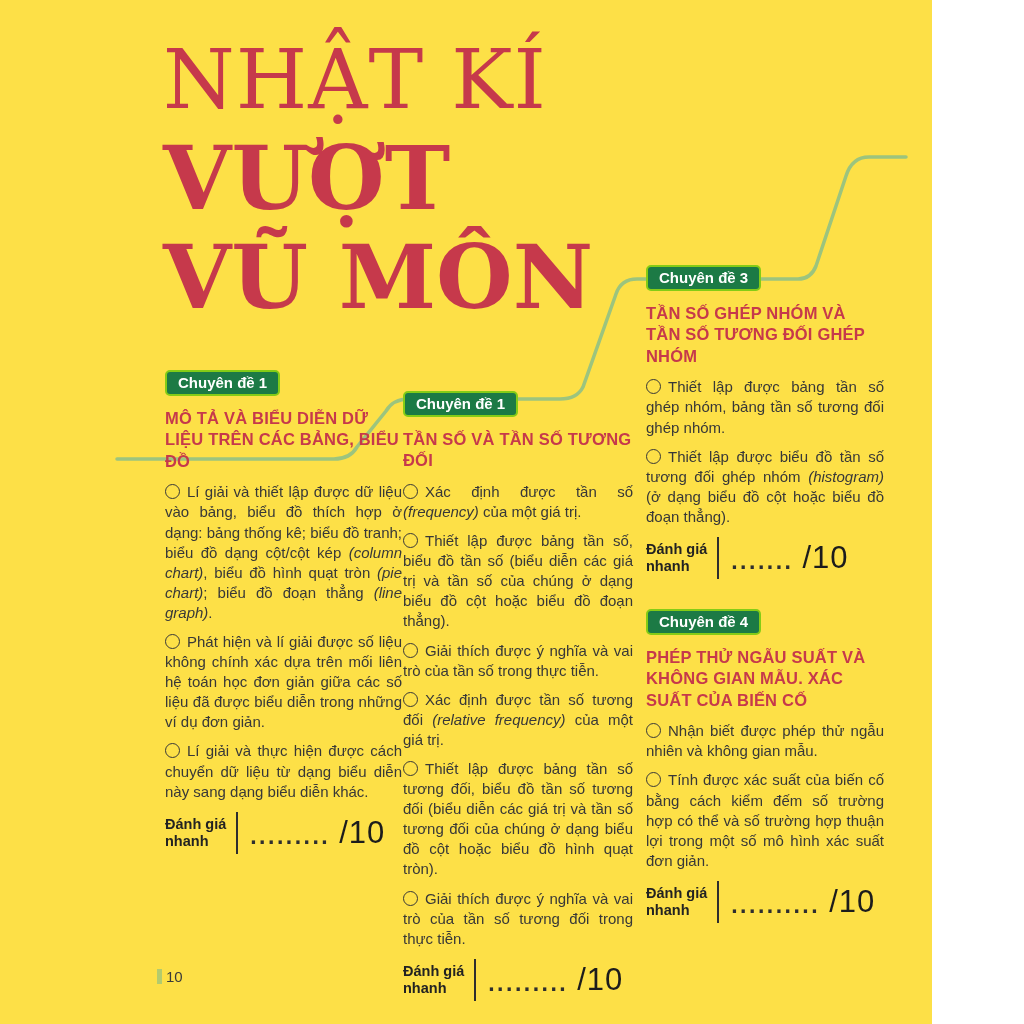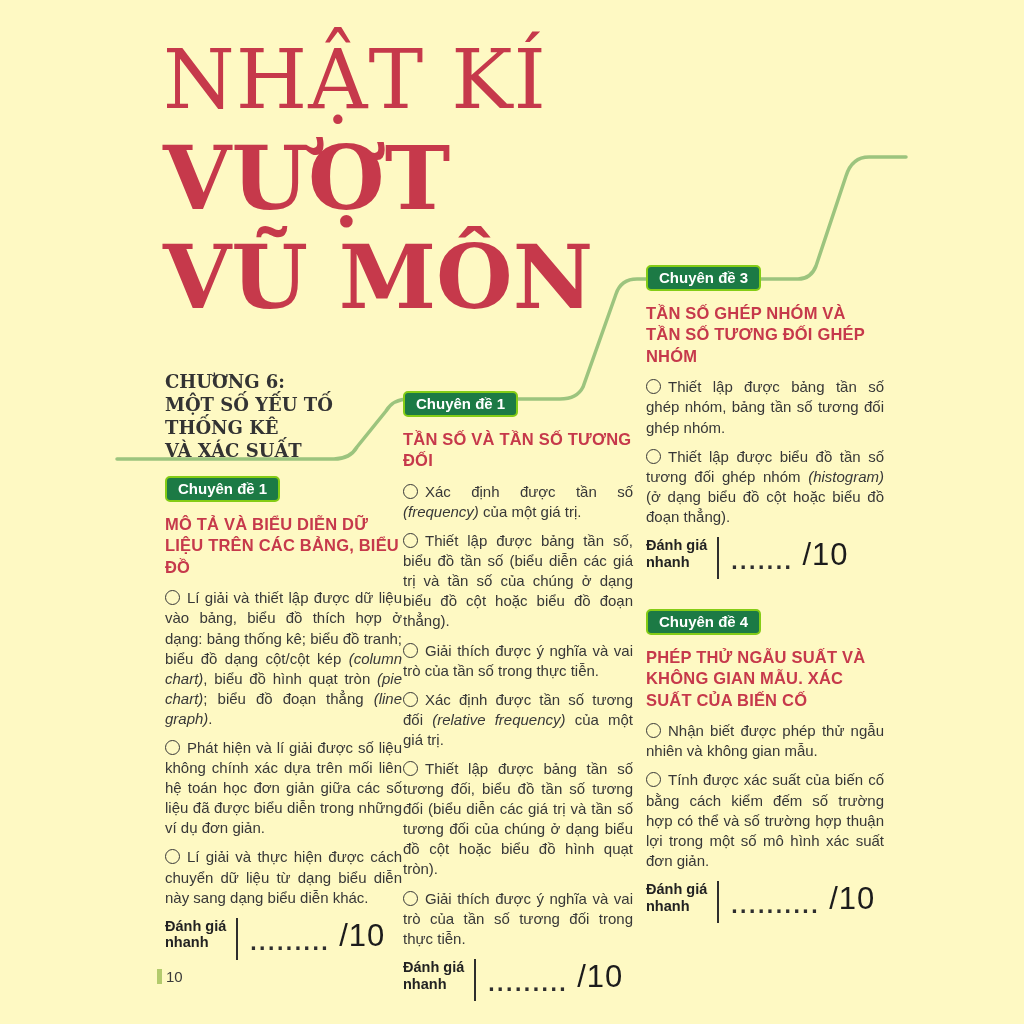--- a/index.html
+++ b/index.html
@@ -1,16 +1,16 @@
 <!DOCTYPE html>
 <html><head>
 <meta charset="utf-8">
 <style>
   html,body{margin:0;padding:0;background:#ffffff;}
-  .page{position:relative;width:1024px;height:1024px;background:#fef9c3;overflow:hidden;
+  .page{position:relative;width:932px;height:1024px;background:#fde047;overflow:hidden;
         font-family:"Liberation Sans",sans-serif;color:#383838;}
   .layer-line{position:absolute;left:0;top:0;z-index:0;}
   .col{position:absolute;z-index:1;}
   
   .book-title{position:absolute;left:163px;top:30px;z-index:1;color:#c6394b;
               font-family:"DejaVu Serif",serif;line-height:99px;}
   .bt1{font-size:82px;font-weight:400;letter-spacing:1px;}
   .bt2,.bt3{font-size:88px;font-weight:700;letter-spacing:0px;}
   
   .chapter{font-family:"DejaVu Serif",serif;font-weight:700;font-size:18px;line-height:23px;
@@ -21,21 +21,21 @@
          position:relative;z-index:2;margin-bottom:10px;}
   
   .sec-title{margin:2px 0 10px 0;color:#c6394b;font-size:16.5px;font-weight:700;line-height:1.3;
              letter-spacing:0.2px;}
   
   .bullet{margin:9px 0;font-size:15px;line-height:1.34;text-align:justify;color:#383838;}
   .circ{display:inline-block;width:13px;height:13px;border:1.7px solid #383838;border-radius:50%;
         margin-right:7px;vertical-align:-2px;}
   .bullet i{font-style:italic;}
   
-  .rating{display:flex;margin-top:10px;}
+  .rating{display:flex;align-items:center;margin-top:10px;}
   .rating-label{font-weight:700;font-size:14.5px;line-height:1.15;color:#222;}
   .rating-bar{width:2px;height:42px;background:#2e2e2e;margin:0 12px 0 10px;}
   .rating-dots{font-size:23px;font-weight:700;letter-spacing:2.5px;color:#2e2e2e;
                align-self:flex-end;margin-bottom:4px;}
   .rating-score{font-size:31px;color:#1c1c1c;margin-left:9px;letter-spacing:1px;}
   
   .pageno{position:absolute;left:157px;top:968px;display:flex;align-items:center;z-index:1;text-align:right;}
   .pageno-tick{width:5px;height:15px;background:#b3cb6d;margin-right:4px;}
   .pageno-num{font-size:15px;color:#3a3a3a;}
   .gap-between-sections{height:30px;}
@@ -51,25 +51,20 @@
              L798 279 Q811 279 816 266 L846 176 Q852 157 869 157 L906 157" fill="none" stroke="#9cc47e" stroke-width="3.5" stroke-linecap="round"></path>
   </svg>
 
   <div class="book-title">
     <div class="bt1">NHẬT KÍ</div>
     <div class="bt2">VƯỢT</div>
     <div class="bt3">VŨ MÔN</div>
   </div>
 
   <div class="col" style="left:165px;top:370px;width:237px;">
-    <h2 class="chapter">
-      <span>CHƯƠNG 6:</span><br>
-      <span>MỘT SỐ YẾU TỐ THỐNG KÊ</span><br>
-      <span>VÀ XÁC SUẤT</span>
-    </h2>
 
     <div>
       <div class="badge">Chuyên đề 1</div>
       <h3 class="sec-title">MÔ TẢ VÀ BIỂU DIỄN DỮ LIỆU TRÊN CÁC BẢNG, BIỂU ĐỒ</h3>
       <p class="bullet"><span class="circ"></span><span>Lí giải và thiết lập được dữ liệu vào bảng, biểu đồ thích hợp ở dạng: bảng thống kê; biểu đồ tranh; biểu đồ dạng cột/cột kép <i>(column chart)</i>, biểu đồ hình quạt tròn <i>(pie chart)</i>; biểu đồ đoạn thẳng <i>(line graph)</i>.</span></p>
       <p class="bullet"><span class="circ"></span><span>Phát hiện và lí giải được số liệu không chính xác dựa trên mối liên hệ toán học đơn giản giữa các số liệu đã được biểu diễn trong những ví dụ đơn giản.</span></p>
       <p class="bullet"><span class="circ"></span><span>Lí giải và thực hiện được cách chuyển dữ liệu từ dạng biểu diễn này sang dạng biểu diễn khác.</span></p>
       <div class="rating">
         <div class="rating-label">
           <span>Đánh giá</span><br>

